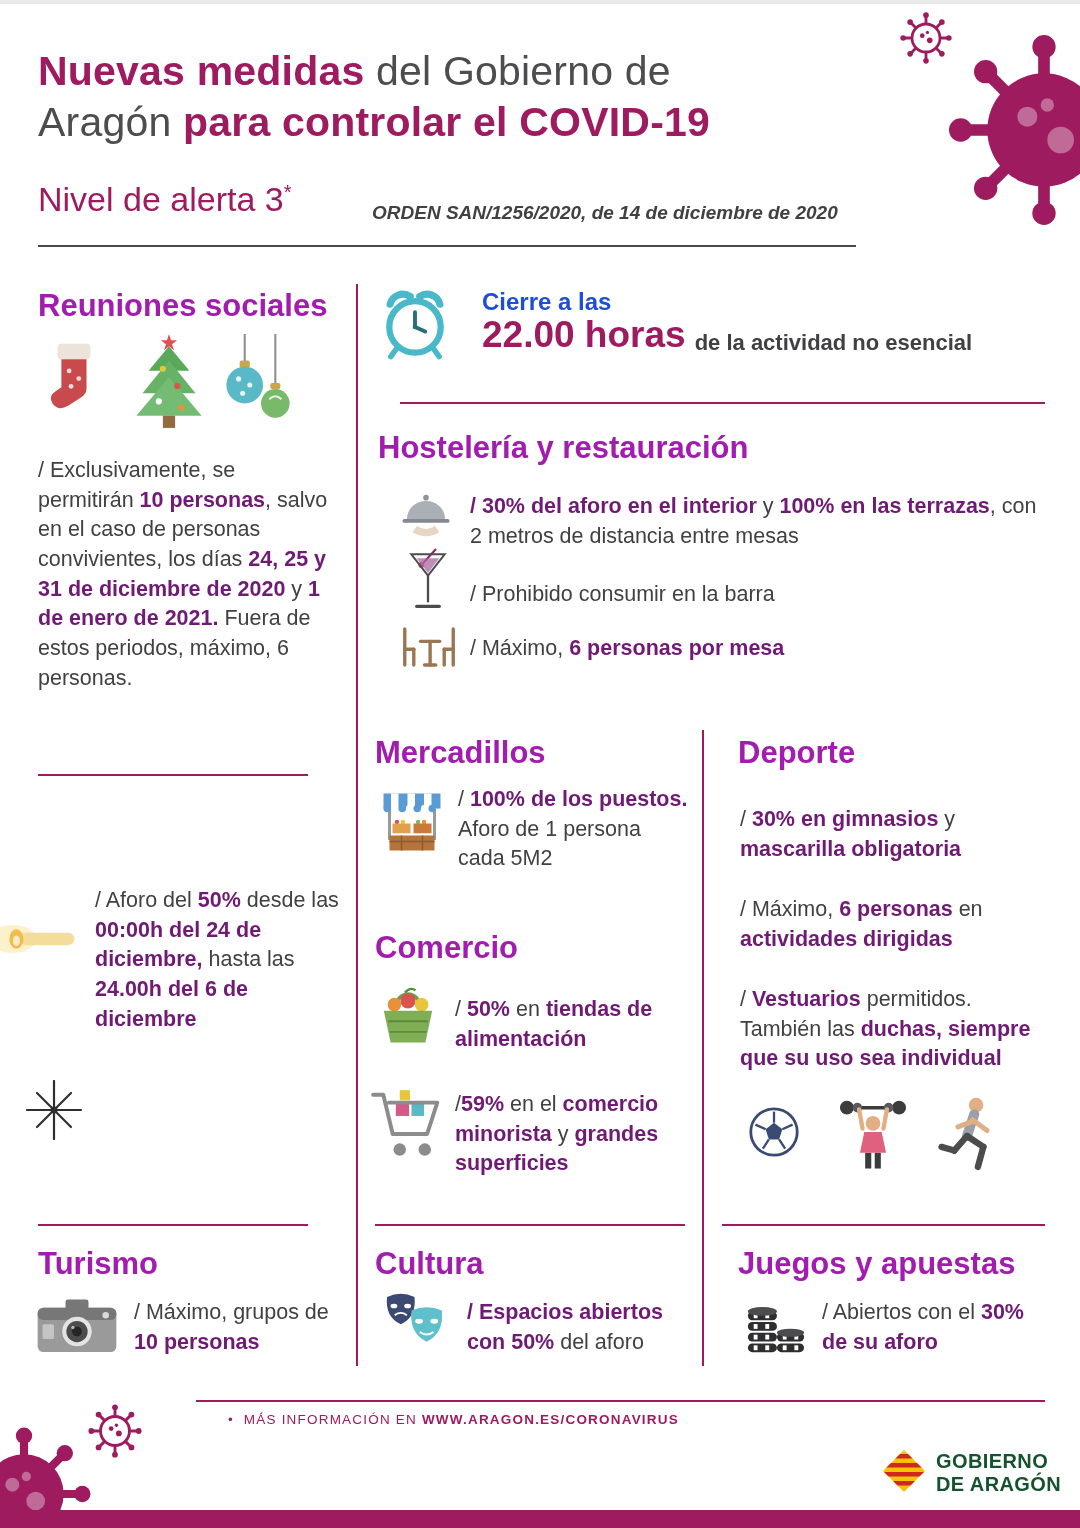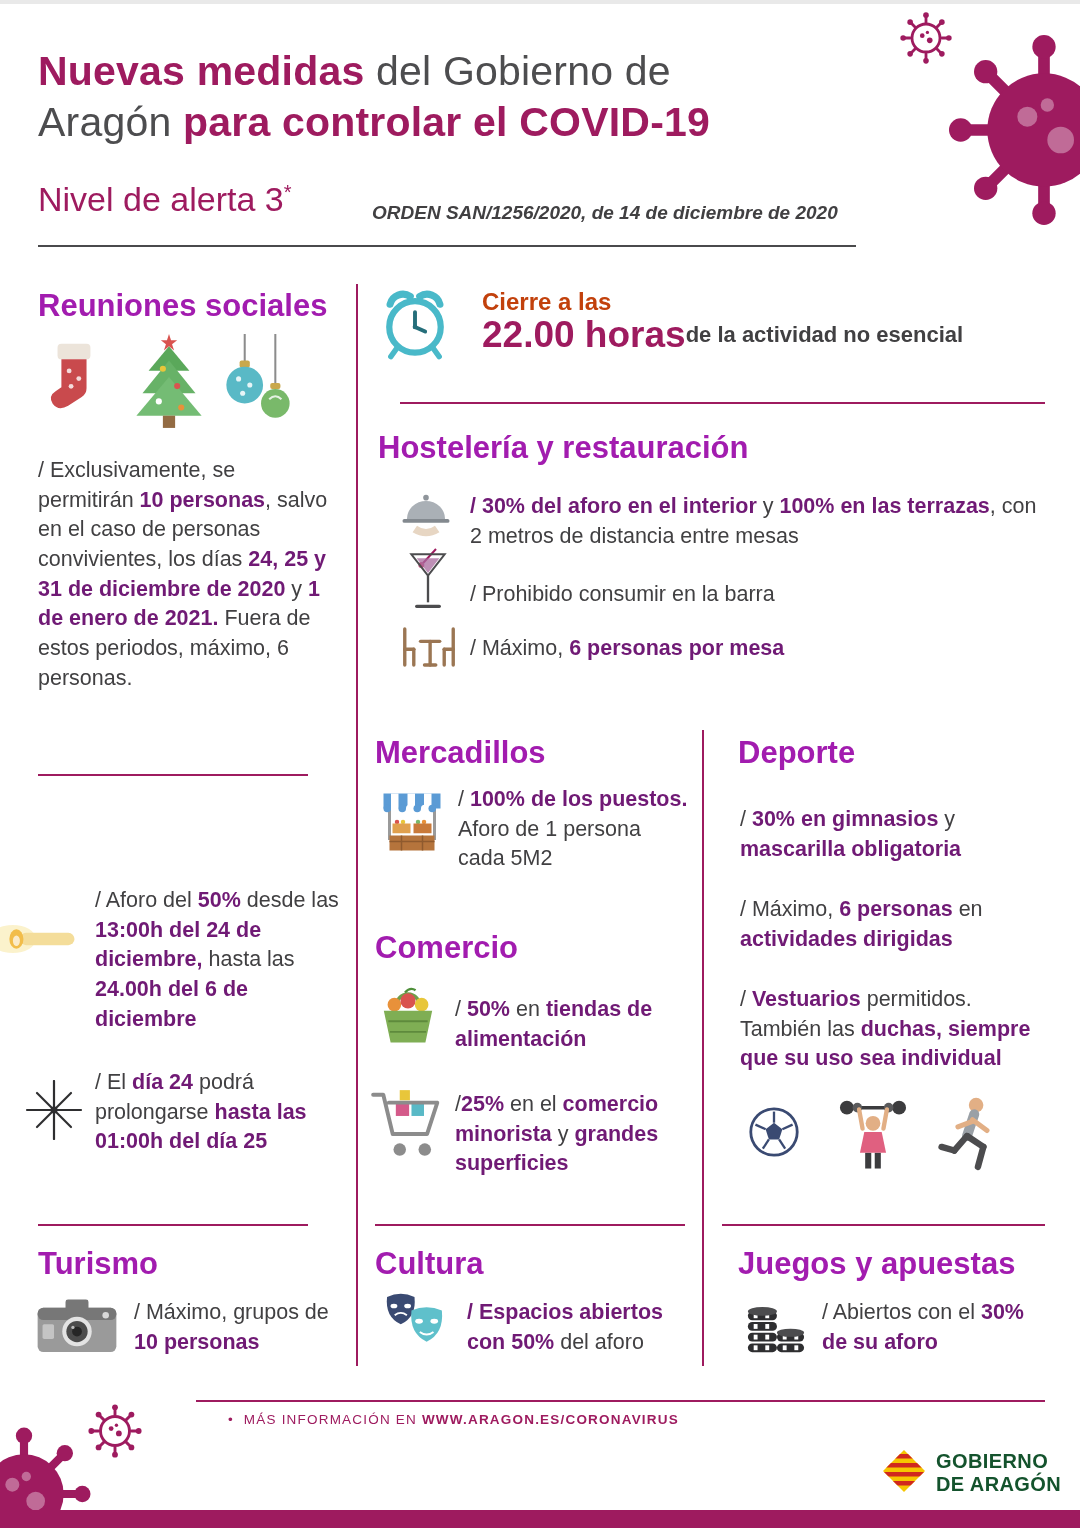--- a/index.html
+++ b/index.html
@@ -15,22 +15,22 @@
   .title { font-size:41px; line-height:1.24; font-weight:400; color:#4d4d4f; letter-spacing:0.2px; }
   .title b { color:#9e1b5f; font-weight:700; }
   .alert { font-size:34px; font-weight:400; color:#9e1b5f; }
   .alert sup { font-size:20px; }
   .order { font-size:19px; font-style:italic; font-weight:700; color:#414042; }
   .sec { color:#a21caf; font-size:31px; font-weight:700; }
   .body { font-size:21.5px; line-height:1.38; color:#414042; }
   .body b { font-weight:700; color:#701a75; }
   .rule { position:absolute; background:#9e1b5f; }
   .rule-dark { position:absolute; background:#4a4a4c; }
-  .closing-intro { font-size:24px; font-weight:700; color:#c2410c; }
-  .closing-line { display:flex; align-items:center; }
+  .closing-intro { font-size:24px; font-weight:700; color:#1d4ed8; }
+  .closing-line { display:flex; align-items:flex-end; gap:9px; }
   .closing-time { font-size:37px; font-weight:700; color:#9e1b5f; }
   .closing-rest { font-size:22px; font-weight:700; color:#414042; }
   .footer-info { font-size:13.5px; letter-spacing:1.2px; color:#9e1b5f; }
   .footer-info b { font-weight:700; }
   .logo-text { font-size:20px; font-weight:700; line-height:1.15; color:#14532d; letter-spacing:0.4px; }
   .bottom-bar { position:absolute; left:0; top:1506px; width:1080px; height:22px; background:#9e1b5f; }
 </style>
 </head>
 <body>
 
@@ -355,28 +355,25 @@
     </svg>
   <p class="abs body" style="left:38px;top:452px;width:295px">
     <span>/ Exclusivamente, se permitirán </span><b>10 personas</b><span>, salvo en el caso de personas convivientes, los días </span><b>24, 25 y 31 de diciembre de 2020</b><span> y </span><b>1 de enero de 2021.</b><span> Fuera de estos periodos, máximo, 6 personas.</span>
   </p>
   <div class="rule" style="left:38px;top:770px;width:270px;height:2px"></div>
 
   <svg class="abs" style="left:-10px;top:912px;width:88px;height:46px">
       <use href="#sym-candle"></use>
     </svg>
   <p class="abs body" style="left:95px;top:882px;width:245px">
-    <span>/ Aforo del </span><b>50%</b><span> desde las </span><b>13:00h del 24 de diciembre,</b><span> hasta las </span><b>24.00h del 6 de diciembre</b>
+    <span>/ Aforo del </span><b>50%</b><span> desde las </span><b>00:00h del 24 de diciembre,</b><span> hasta las </span><b>24.00h del 6 de diciembre</b>
   </p>
   <svg class="abs" style="left:24px;top:1076px;width:60px;height:60px">
       <use href="#sym-star"></use>
     </svg>
-  <p class="abs body" style="left:95px;top:1064px;width:245px">
-    <span>/ El </span><b>día 24</b><span> podrá prolongarse </span><b>hasta las 01:00h del día 25</b>
-  </p>
   <div class="rule" style="left:38px;top:1220px;width:270px;height:2px"></div>
 
   <h2 class="abs sec" style="left:38px;top:1242px">Turismo</h2>
   <svg class="abs" style="left:36px;top:1290px;width:82px;height:62px">
       <use href="#sym-camera"></use>
     </svg>
   <p class="abs body" style="left:134px;top:1294px;width:205px">
     <span>/ Máximo, grupos de </span><b>10 personas</b>
   </p>
 
@@ -410,21 +407,21 @@
   <svg class="abs" style="left:377px;top:981px;width:62px;height:62px">
       <use href="#sym-basket"></use>
     </svg>
   <p class="abs body" style="left:455px;top:991px;width:235px">
     <span>/ </span><b>50%</b><span> en </span><b>tiendas de alimentación</b>
   </p>
   <svg class="abs" style="left:370px;top:1072px;width:72px;height:94px">
       <use href="#sym-cart"></use>
     </svg>
   <p class="abs body" style="left:455px;top:1086px;width:240px">
-    <span>/</span><b>25%</b><span> en el </span><b>comercio minorista</b><span> y </span><b>grandes superficies</b>
+    <span>/</span><b>59%</b><span> en el </span><b>comercio minorista</b><span> y </span><b>grandes superficies</b>
   </p>
 
   <div class="rule" style="left:375px;top:1220px;width:310px;height:2px"></div>
   <h2 class="abs sec" style="left:375px;top:1242px">Cultura</h2>
   <svg class="abs" style="left:381px;top:1285px;width:70px;height:66px">
       <use href="#sym-masks"></use>
     </svg>
   <p class="abs body" style="left:467px;top:1294px;width:220px">
     <b>/ Espacios abiertos con 50%</b><span> del aforo</span>
   </p>

